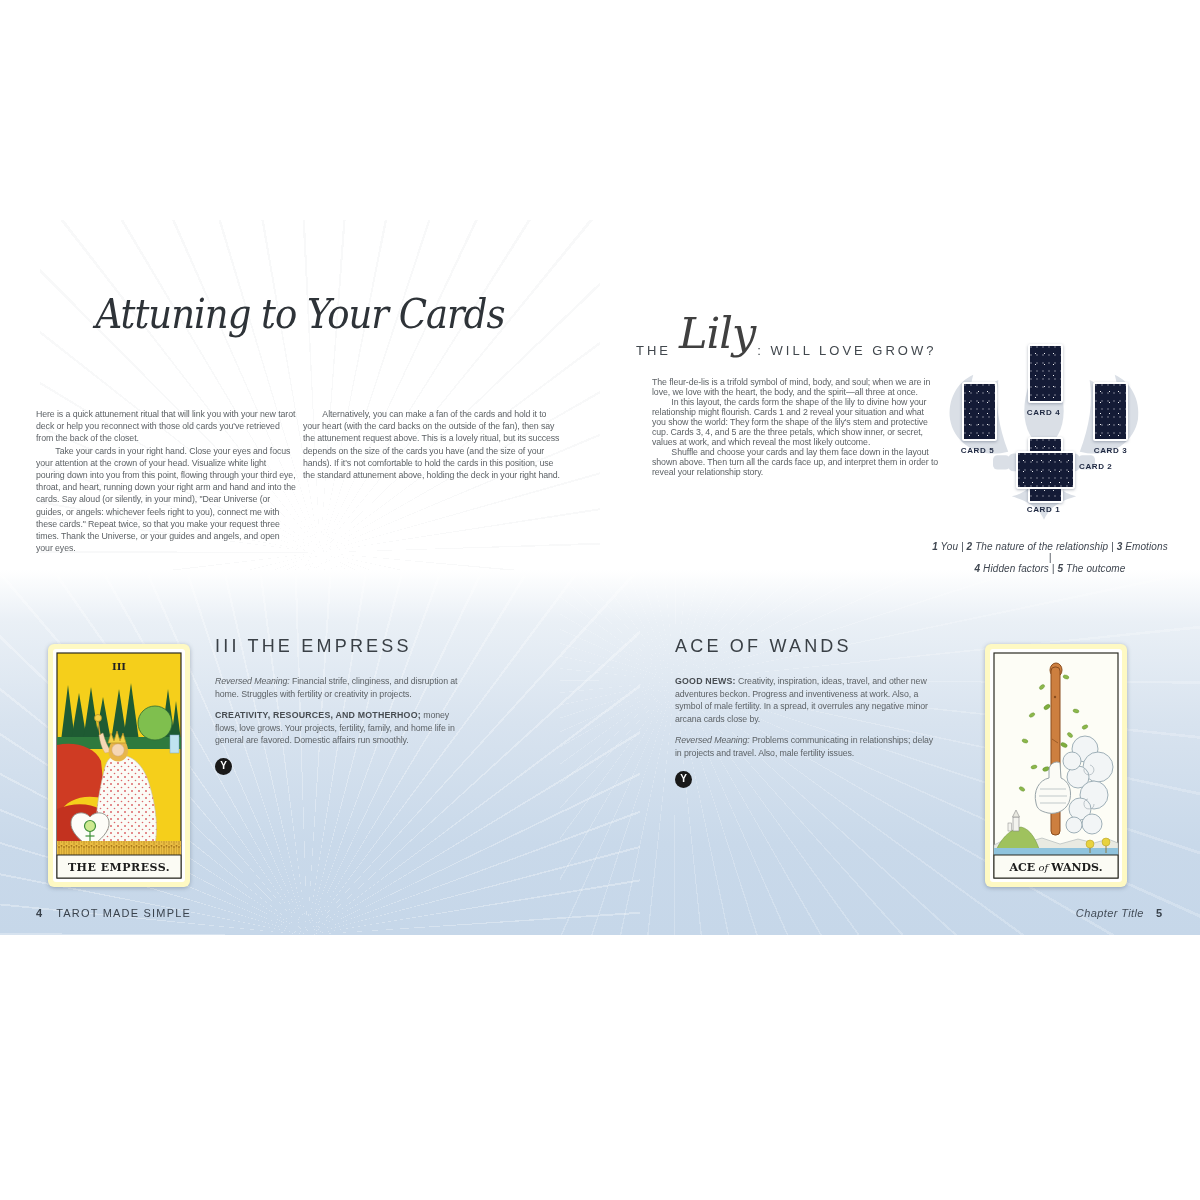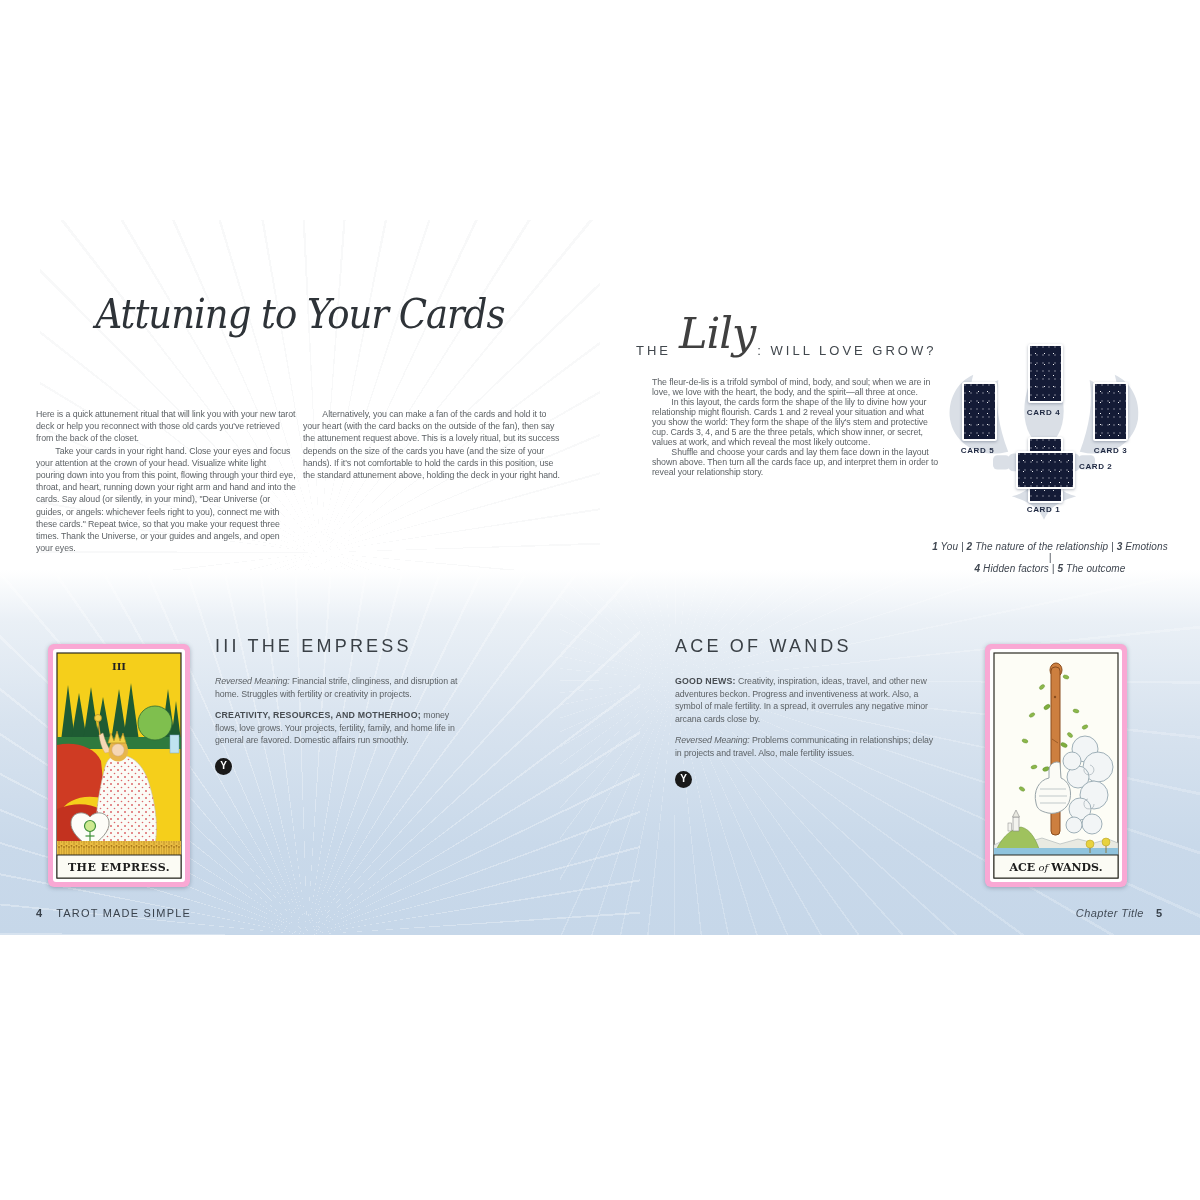--- a/index.html
+++ b/index.html
@@ -84,21 +84,21 @@
   .e-empress{left:215px;top:675px;width:258px;}
   .e-ace{left:675px;top:675px;width:266px;}
   .rune{
     display:inline-flex;width:17px;height:17px;border-radius:50%;background:#191919;
     color:#ffffff;font-size:10px;font-weight:bold;align-items:center;justify-content:center;
     margin-top:2px;
   }
 
   
   .tarot-card{
-    position:absolute;width:142px;height:243px;background:#f9a8d4;border-radius:6px;
+    position:absolute;width:142px;height:243px;background:#fef9c3;border-radius:6px;
     box-shadow:0 1px 4px rgba(50,65,90,.35);padding:0;
   }
   .tarot-card svg{position:absolute;left:5px;top:5px;}
   .tc-empress{left:48px;top:644px;}
   .tc-ace{left:985px;top:644px;}
 
   
   .footer{position:absolute;top:907px;font-size:11px;letter-spacing:1.2px;color:#39424c;}
   .f-left{left:36px;}
   .f-right{right:38px;}

